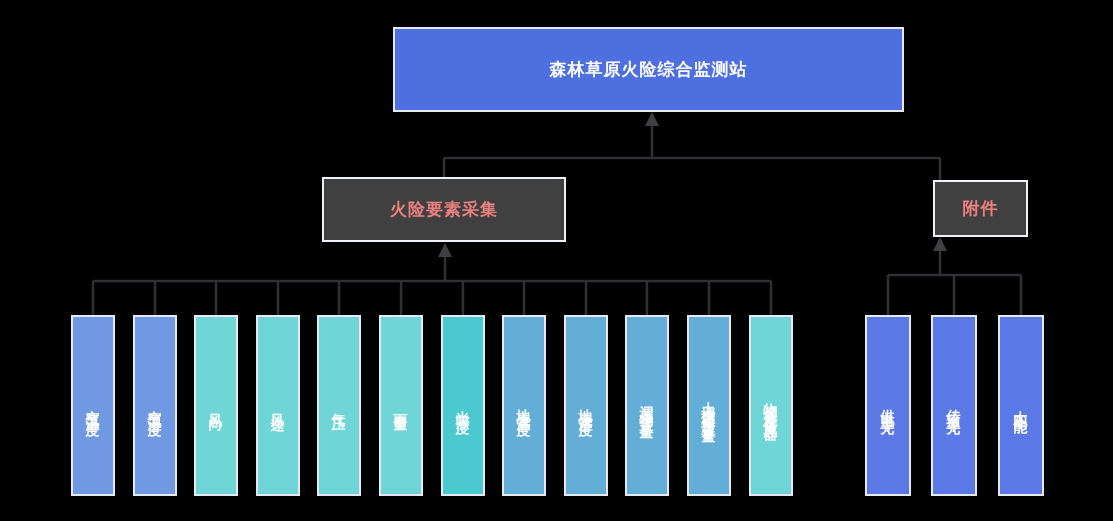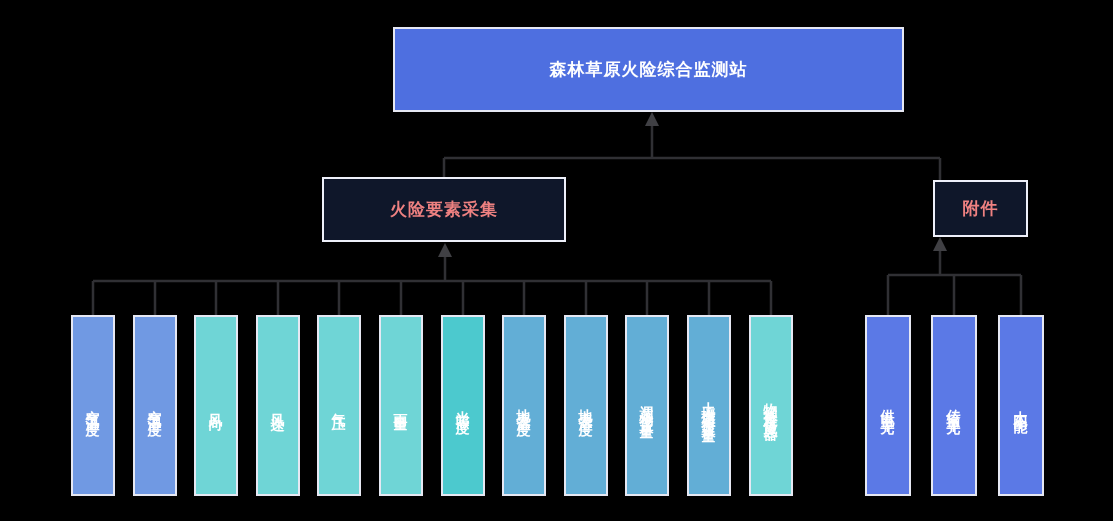--- a/index.html
+++ b/index.html
@@ -14,21 +14,21 @@
     position:absolute;box-sizing:border-box;
     display:flex;align-items:center;justify-content:center;
     border:2px solid #e6e8f3;
   }
   .root-box{
     left:393px;top:27px;width:511px;height:85px;
     background:#4e6fe0;
   }
   .root-box .lbl{color:#fff;font-weight:bold;font-size:17px;letter-spacing:1px;}
   .branch-box{
-    background:#0f172a;border:2px solid #eef0fa;
+    background:#404040;border:2px solid #eef0fa;
   }
   .branch-box .lbl{color:#ee8181;font-weight:bold;font-size:17px;letter-spacing:1px;}
   .branch-collect{left:322px;top:177px;width:244px;height:65px;}
   .branch-accessory{left:893px;top:180px;width:95px;height:57px;margin-left:40px;}
   .col{
     position:absolute;top:315px;width:44px;height:181px;
     box-sizing:border-box;border:2px solid #e6e8f3;
     display:flex;align-items:center;justify-content:center;
   }
   .vtext{

